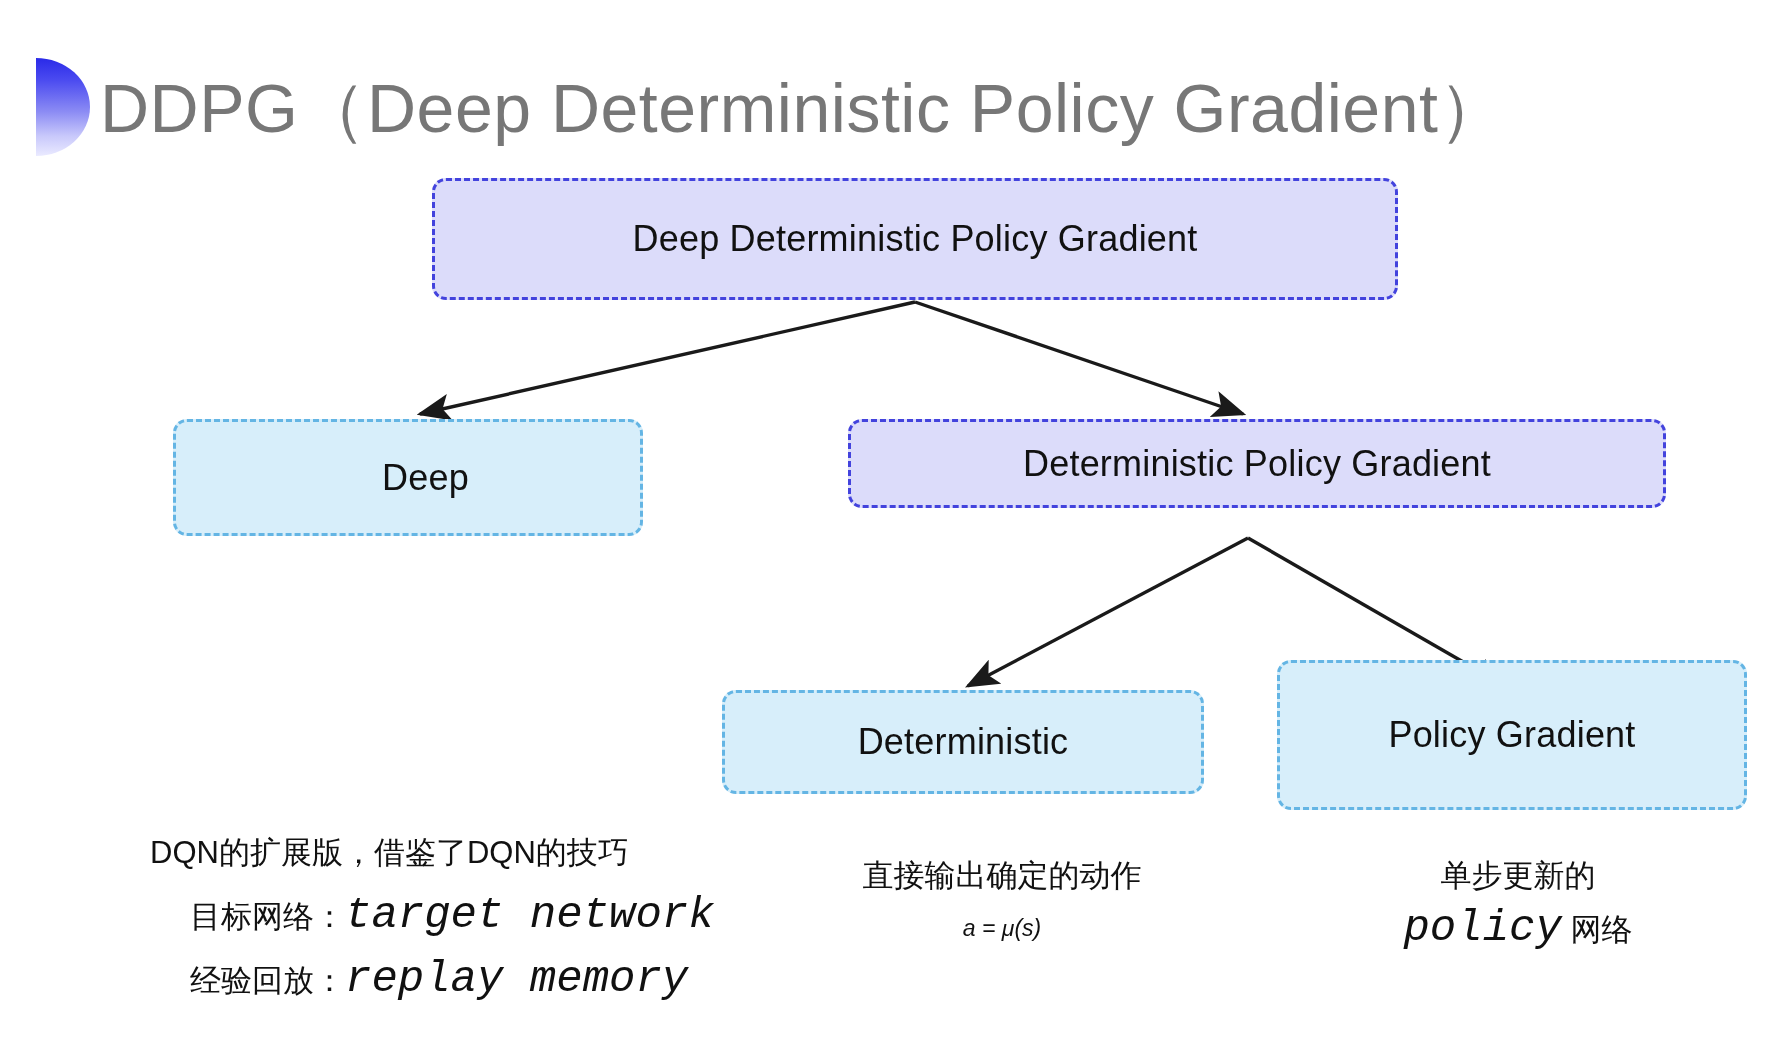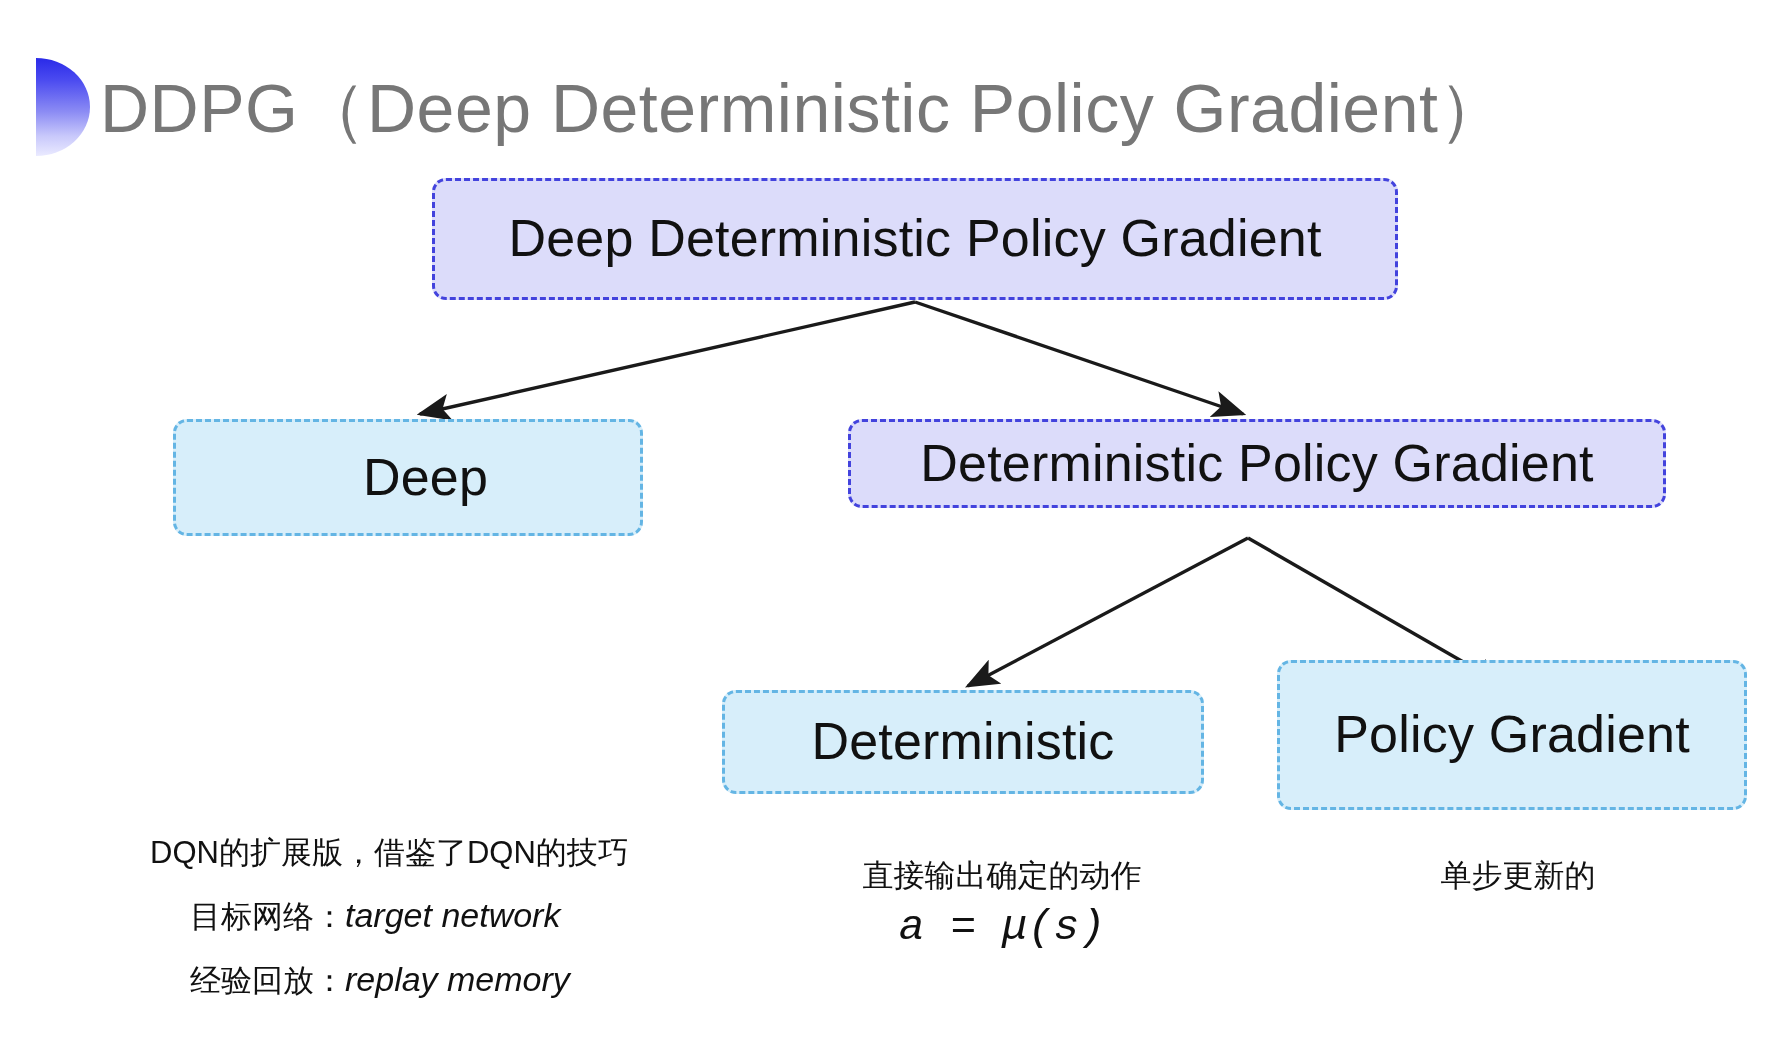--- a/index.html
+++ b/index.html
@@ -66,48 +66,48 @@
   }
   .node.purple {
     background: #dcdcfa;
     border: 3px dashed #4343dd;
   }
   .node.blue {
     background: #d7eefa;
     border: 3px dashed #64b5e4;
   }
   .node-label {
-    font-size: 52px;
+    font-size: 36px;
     line-height: 1.15;
     letter-spacing: 0.2px;
   }
 
   #node-root      { left: 432px; top: 178px;  width: 966px; height: 122px; }
   #node-deep      { left: 173px; top: 419px;  width: 470px; height: 117px; padding-left: 35px; }
   #node-dpg       { left: 848px; top: 419px;  width: 818px; height: 89px; }
   #node-det       { left: 722px; top: 690px;  width: 482px; height: 104px; }
   #node-pg        { left: 1277px; top: 660px; width: 470px; height: 150px; }
 
   
   .caption {
     position: absolute;
     color: #111111;
     font-size: 31px;
     line-height: 62px;
     white-space: nowrap;
   }
   .caption .serif-italic {
+    font-family: Liberation Mono, monospace;
+    font-style: italic;
+    font-size: 44px;
+  }
+  .caption .math {
     font-family: Liberation Sans, sans-serif;
     font-style: italic;
-    font-size: 34px;
-  }
-  .caption .math {
-    font-family: Liberation Mono, monospace;
-    font-style: italic;
-    font-size: 43px;
+    font-size: 23px;
   }
 
   #caption-deep {
     left: 150px;
     top: 822px;
     text-align: left;
   }
   #caption-deep .cap-line { display: block; }
   #caption-deep .cap-line.indent { padding-left: 40px; }
 
@@ -174,15 +174,16 @@
     <span class="cap-line indent"><span>经验回放：</span><span class="serif-italic">replay memory</span></span>
   </div>
 
   <div class="caption" id="caption-det">
     <span class="cap-line">直接输出确定的动作</span>
     <span class="cap-line math">a = μ(s)</span>
   </div>
 
   <div class="caption" id="caption-pg">
     <span class="cap-line">单步更新的</span>
+    <span class="cap-line"><span class="serif-italic">policy</span><span> 网络</span></span>
   </div>
 
 </div>
 
 </body></html>

